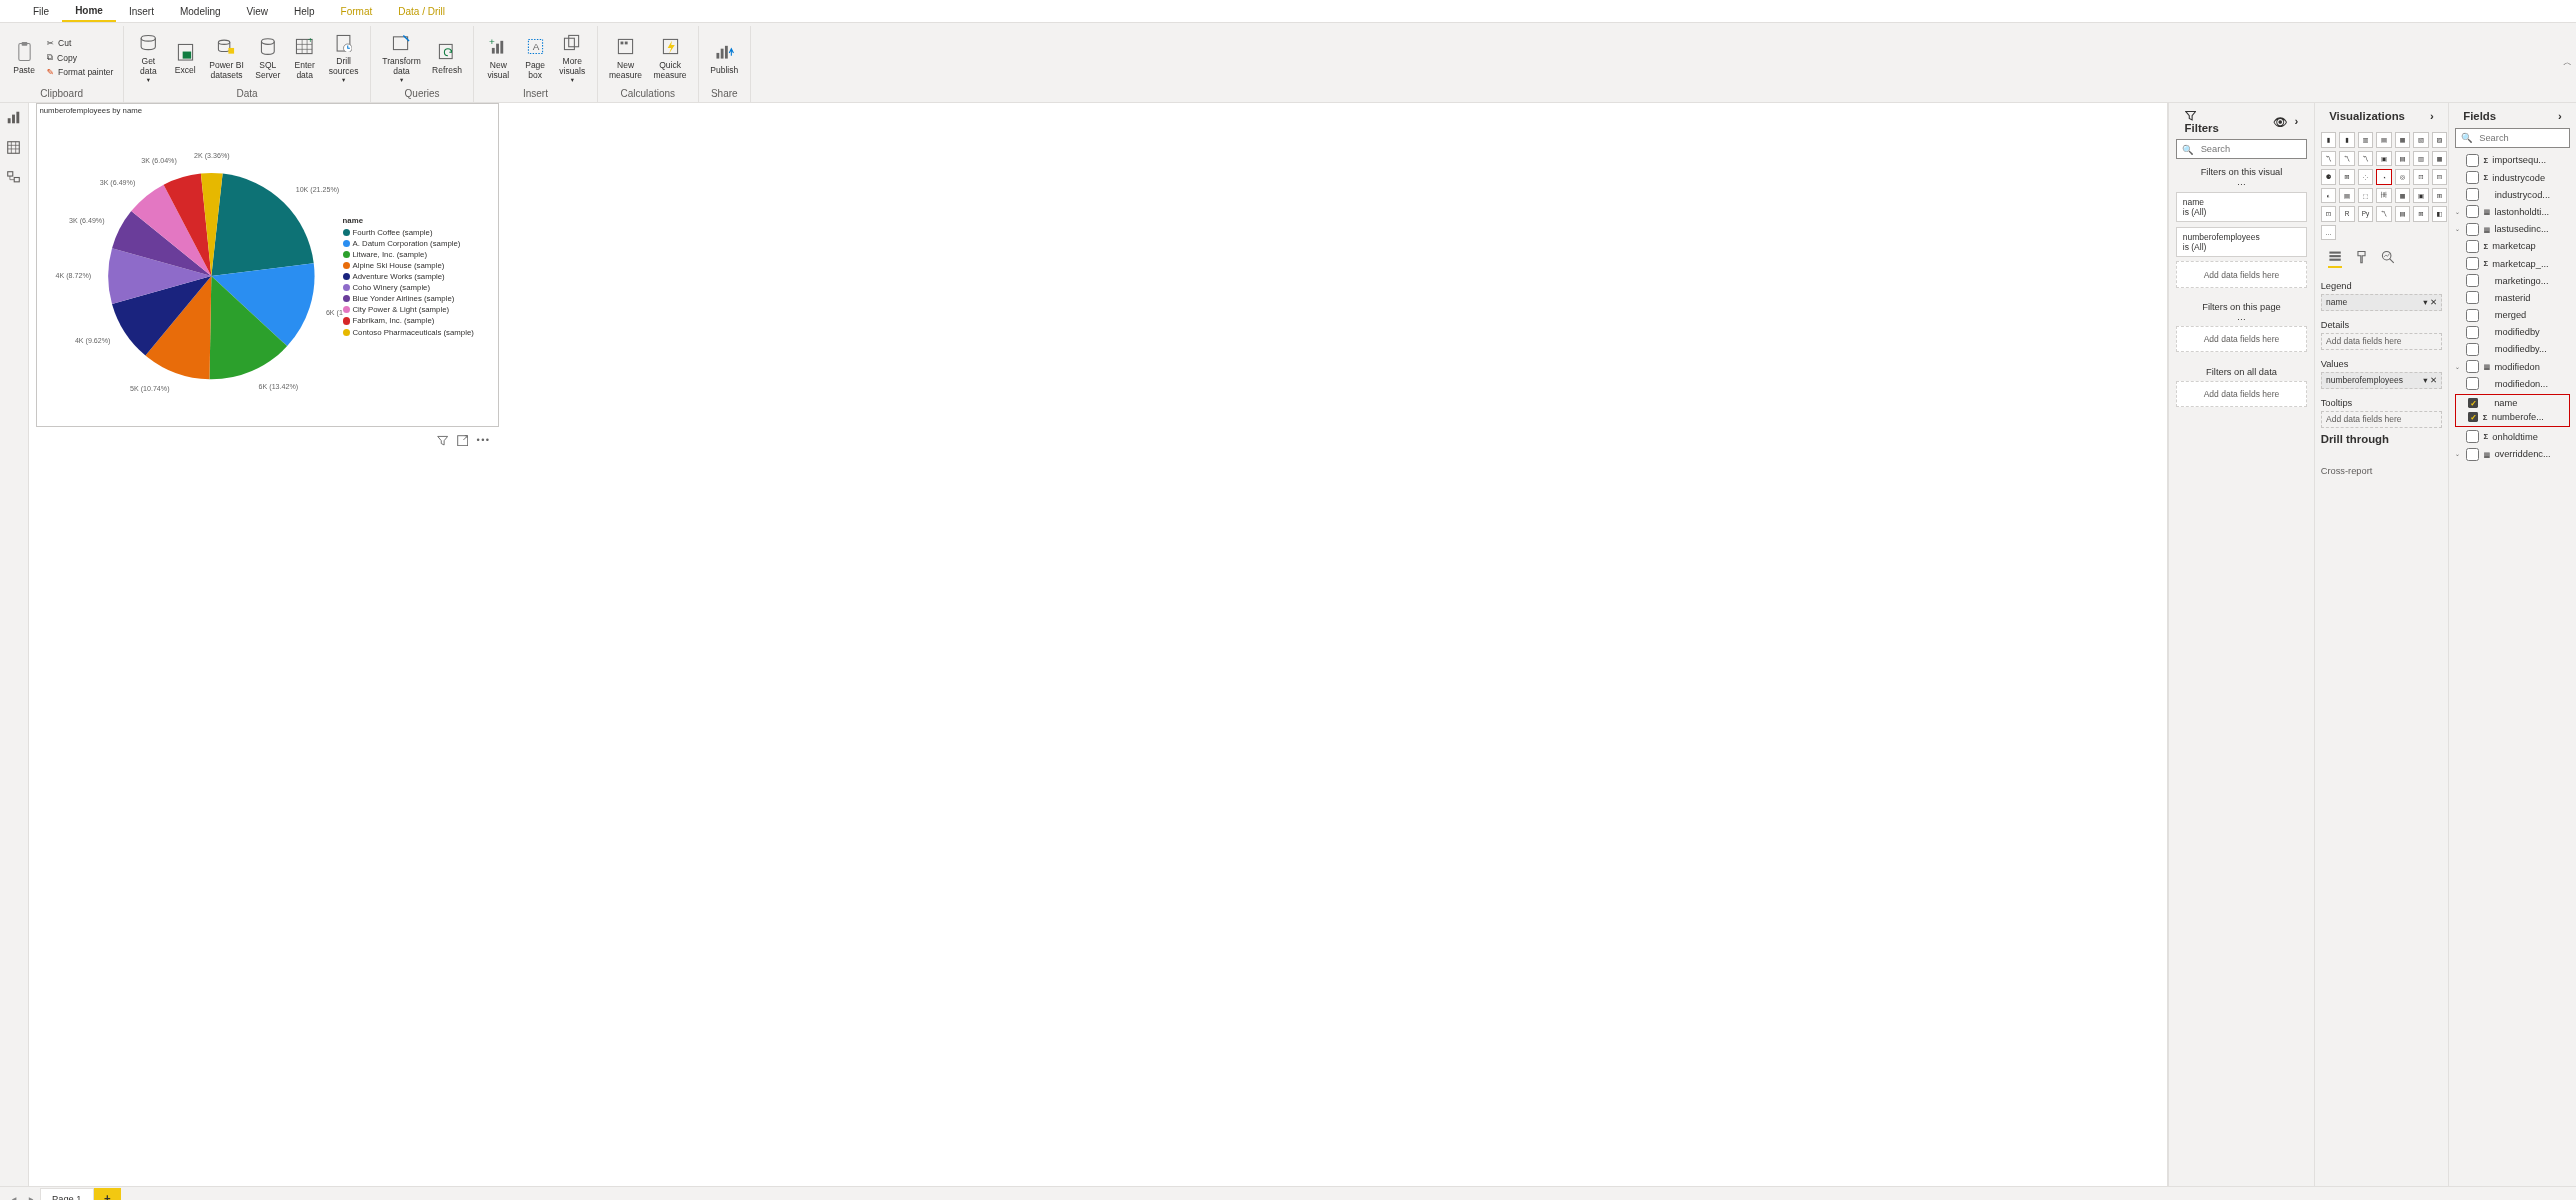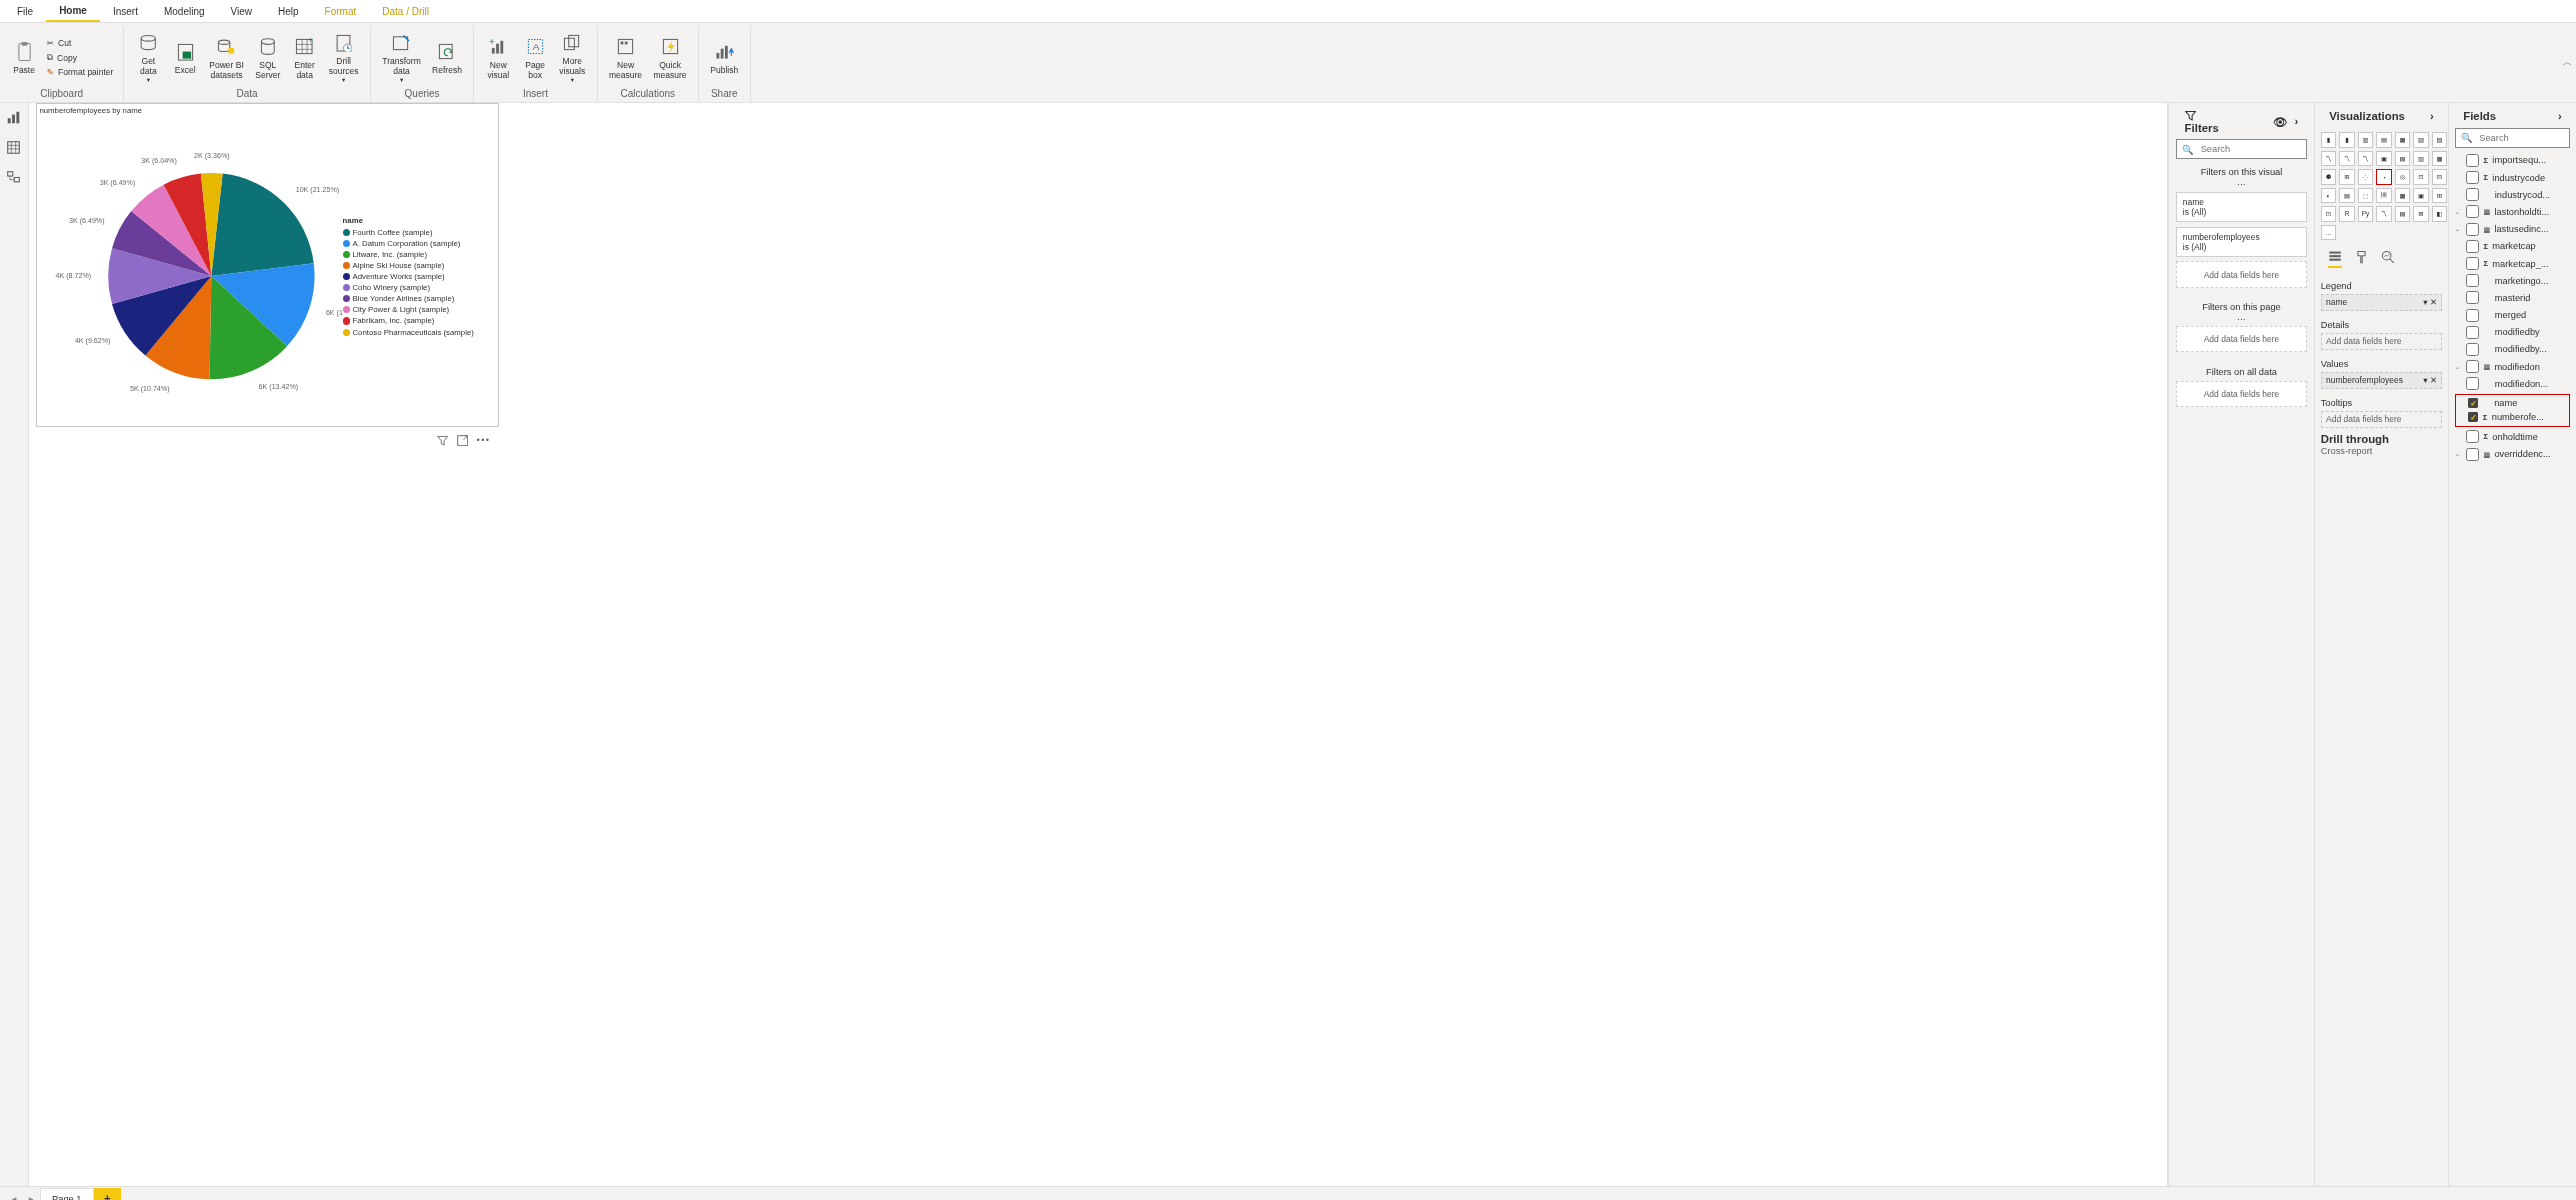--- a/index.html
+++ b/index.html
@@ -1,19 +1,19 @@
 <!DOCTYPE html>
 <html style="font-size:11.4px"><head>
 <meta charset="utf-8">
 <style>
 * { box-sizing: border-box; font-family: "Segoe UI", sans-serif; }
 body { margin: 0; background: #f3f2f1; font-size: 9.3px; color: #323130; overflow: hidden; }
 
 
-.menubar { display: flex; background: #fff; border-bottom: 0.7px solid #e1dfdd; padding-left: 4px; height: 23px; align-items: center; }
+.menubar { display: flex; background: #fff; border-bottom: 0.7px solid #e1dfdd; padding-left: 20px; height: 23px; align-items: center; }
 .menubar-item { padding: 4.3px 13px; cursor: pointer; font-size: 10px; }
 .menubar-item.active { border-bottom: 2.1px solid #f2c811; font-weight: 600; }
 .menubar-item.accent { color: #c19c00; }
 
 
 .ribbon { display: flex; background: #f3f2f1; border-bottom: 0.7px solid #e1dfdd; padding: 2.8px 0 0 0; position: relative; }
 .ribbon-group { display: flex; flex-direction: column; border-right: 0.7px solid #e1dfdd; padding: 2.8px 7.1px 1.4px 7.1px; }
 .ribbon-group-content { display: flex; align-items: center; flex: 1; gap: 2.8px; }
 .ribbon-group-label { text-align: center; font-size: 10px; color: #605e5c; padding: 1.4px 0; }
 .ribbon-btn-big { display: flex; flex-direction: column; align-items: center; justify-content: flex-end; padding: 2.8px 4.3px; cursor: pointer; min-width: 34px; }
@@ -540,21 +540,21 @@
     <div class="well-label">Details</div>
     <div class="well empty">Add data fields here</div>
     <div class="well-label">Values</div>
     <div class="well">
         <span>numberofemployees</span>
         <span>▾ ✕</span>
       </div>
     <div class="well-label">Tooltips</div>
     <div class="well empty">Add data fields here</div>
     <div style="font-weight:600;font-size:11.4px;margin-top:1px">Drill through</div>
-    <div style="font-size:9.3px;margin-top:1px;color:#605e5c">Cross-report</div>
+    <div style="font-size:9.3px;margin-top:21px;color:#605e5c">Cross-report</div>
   </div>
 
   <div class="pane fields-pane">
     <div class="pane-header">
         <span>Fields</span>
         <span>›</span>
       </div>
     <div class="search-box">
       <span>🔍</span>
       <input placeholder="Search" style="">

